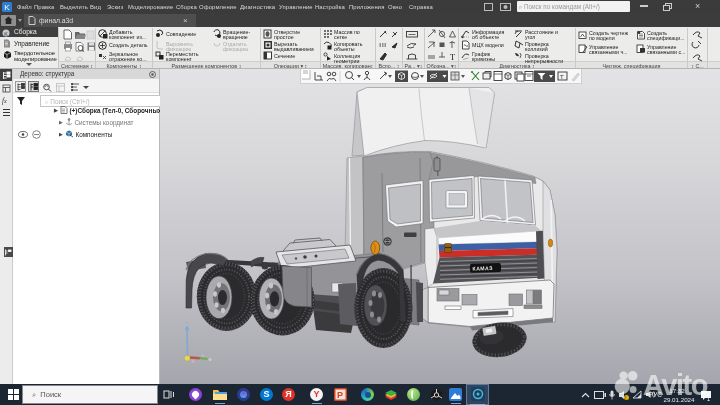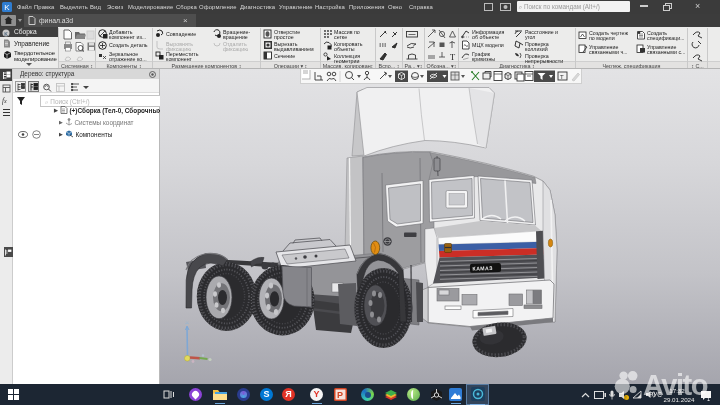--- a/index.html
+++ b/index.html
@@ -799,20 +799,21 @@
   </g>
 </svg>
 
 <div class="abs" id="taskbar">
   <svg class="abs" style="left:8px;top:5px" width="11" height="11">
         <rect x="0" y="0" width="5" height="5" fill="#fff"></rect>
         <rect x="6" y="0" width="5" height="5" fill="#fff"></rect>
         <rect x="0" y="6" width="5" height="5" fill="#fff"></rect>
         <rect x="6" y="6" width="5" height="5" fill="#fff"></rect>
       </svg>
+  <div class="abs" style="left:22px;top:1px;width:136px;height:19px;background:#f5f5f5;border:1px solid #888;color:#555;font-size:7.5px;line-height:17px"><span style="margin-left:9px">⌕&nbsp; Поиск</span></div>
 
   <svg class="abs" style="left:163px;top:5px" width="11" height="11">
         <g fill="none" stroke="#ddd" stroke-width="1">
           <rect x="1" y="2" width="5" height="7"></rect>
           <path d="M8 2 v7 M10.5 3 v5"></path>
         </g>
       </svg>
 
   <div class="ticon" style="left:189px;background:#8b43d6"><span style="display:inline-block;width:7px;height:7px;background:#fff;border-radius:50% 50% 50% 0;transform:rotate(-45deg);margin-top:3px"></span></div>
   <svg class="abs" style="left:213px;top:5px" width="14" height="12">

